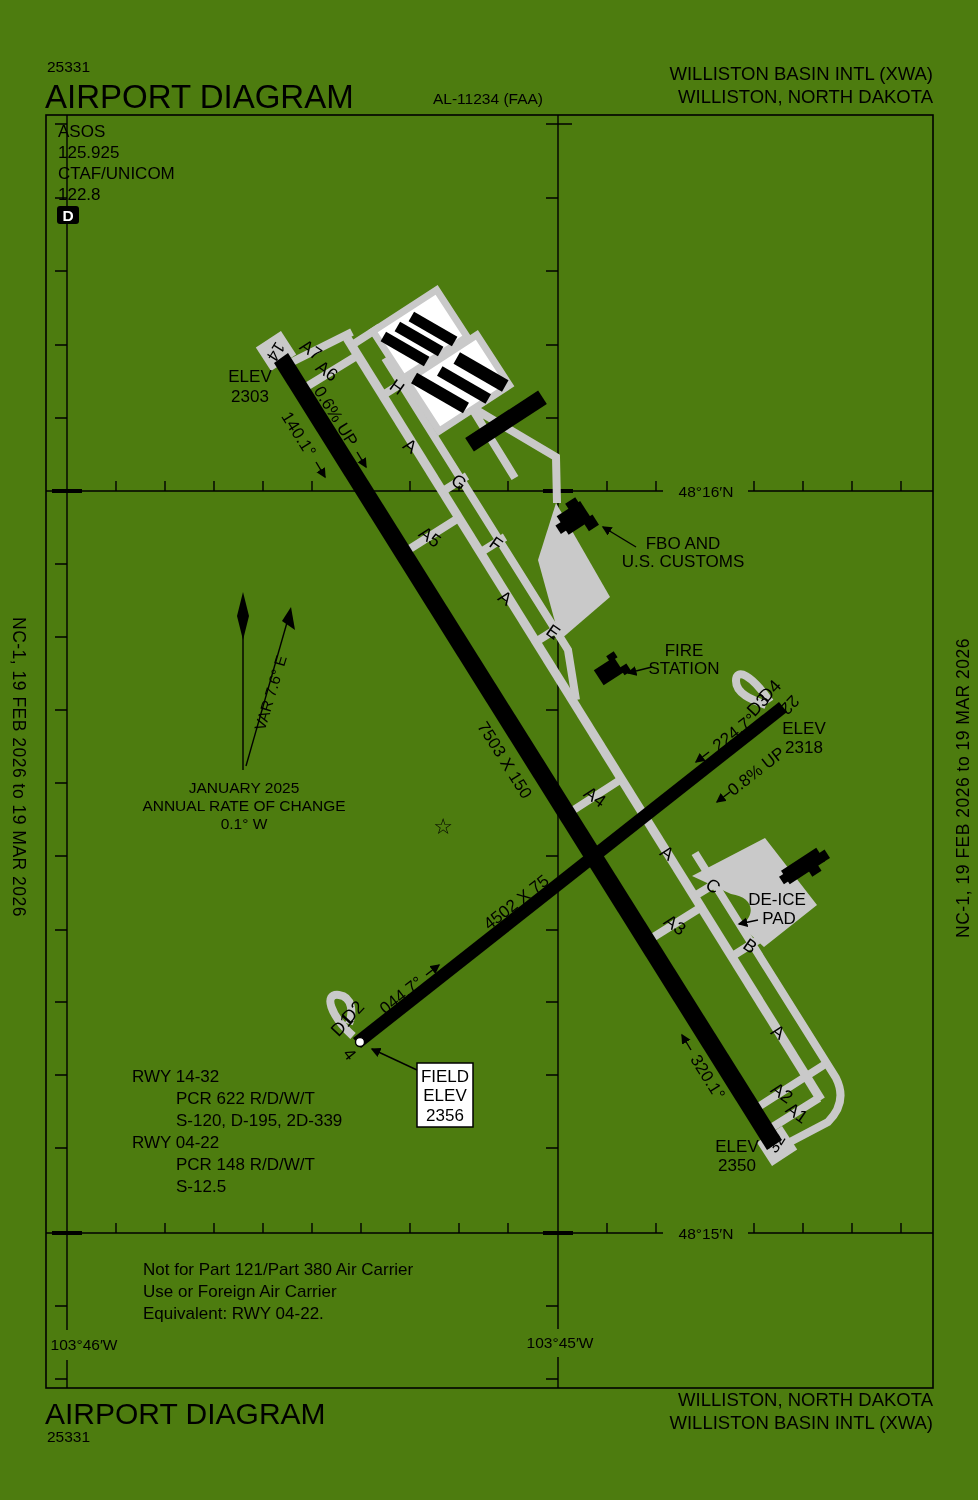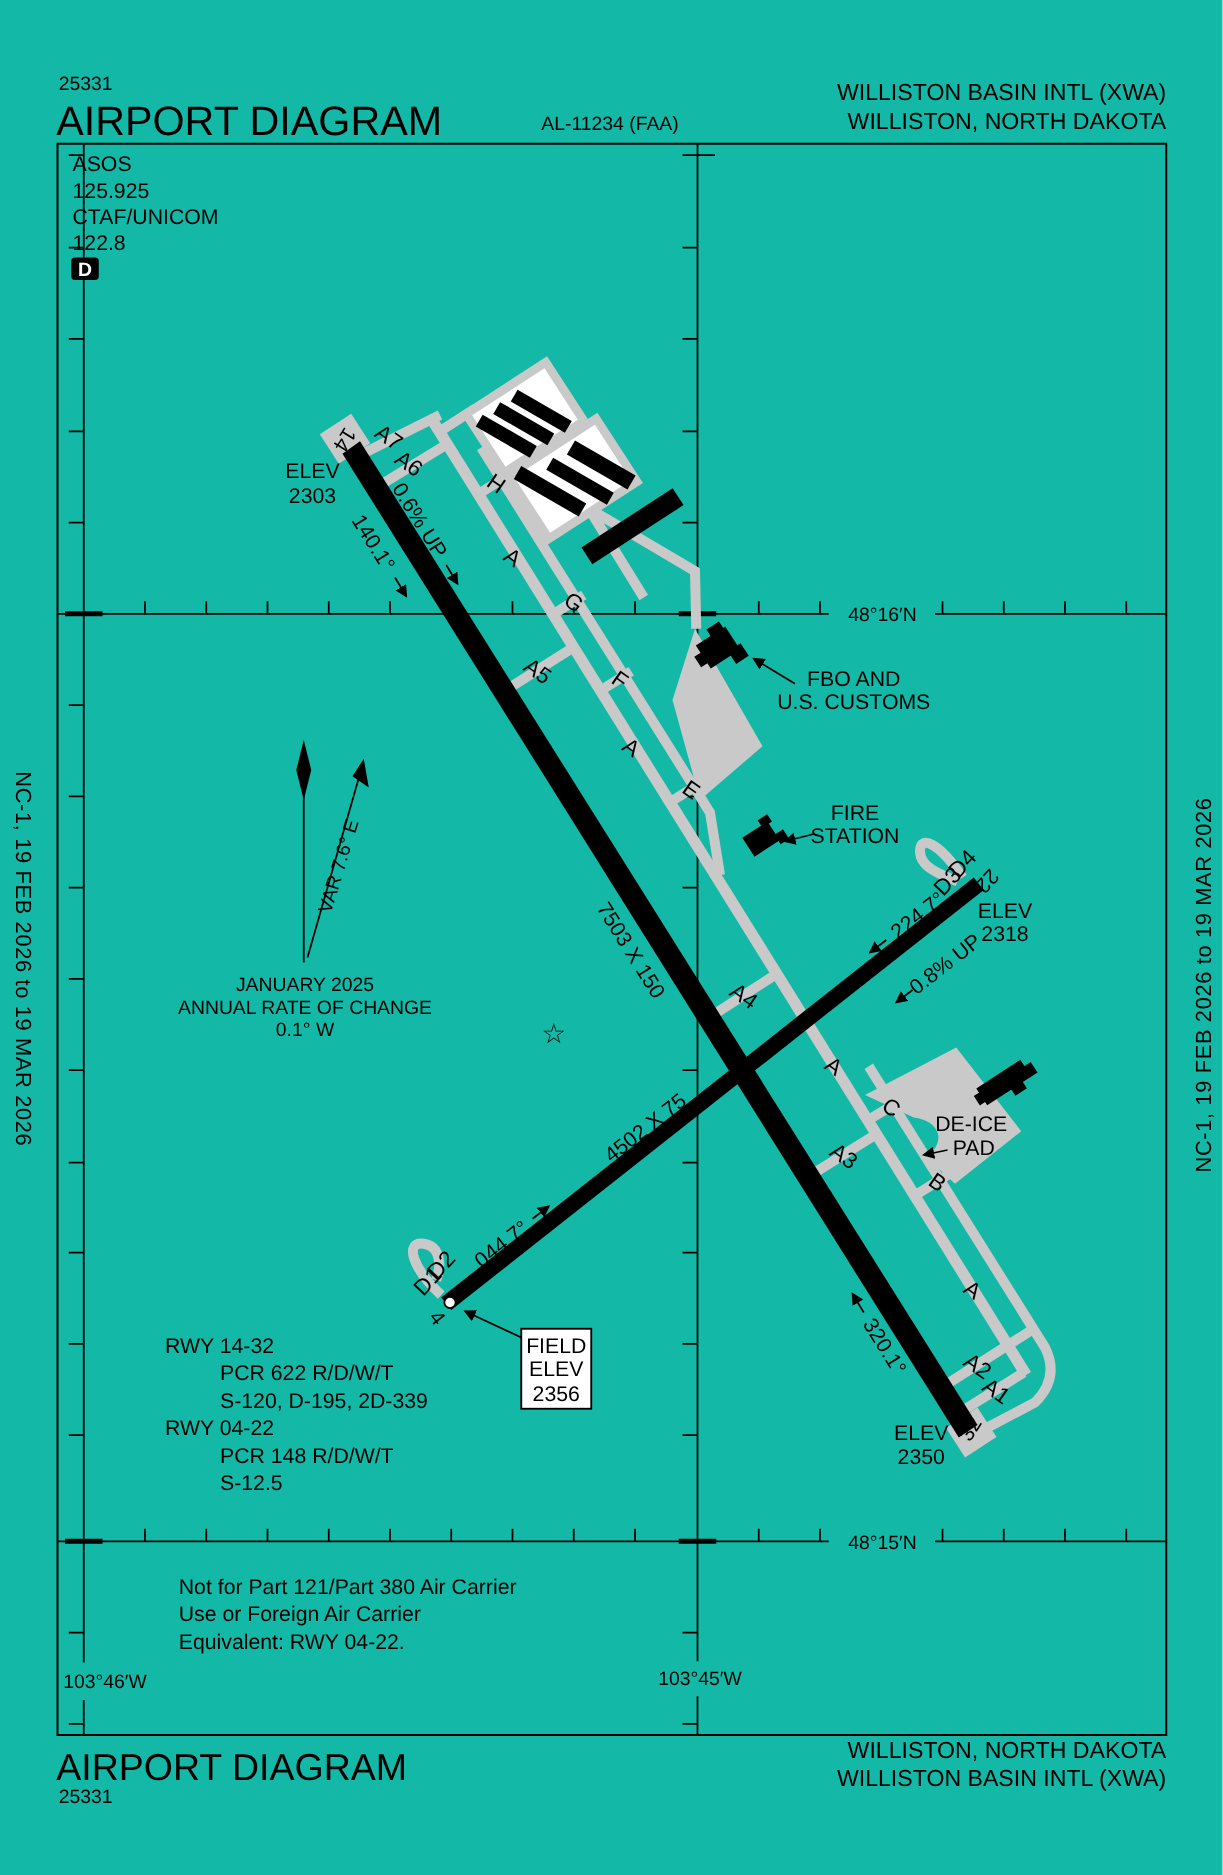--- a/index.html
+++ b/index.html
@@ -1,16 +1,16 @@
 <!DOCTYPE html>
 <html><head>
 <meta charset="utf-8">
 <style>
   html,body{margin:0;padding:0;background:#fff;}
-  #page{width:978px;height:1500px;position:relative;background:#14b8a6;text-decoration:underline;}
+  #page{width:978px;height:1500px;position:relative;background:#4d7c0f;text-decoration:underline;}
   svg{display:block;}
   text{font-family:"Liberation Sans","DejaVu Sans",sans-serif;fill:#000;}
   .t34{font-size:33px;}
   .t31{font-size:30px;}
   .t19{font-size:18.5px;}
   .t17{font-size:17px;}
   .t18{font-size:18px;}
   .t15{font-size:15.5px;}
   .tmargin{font-size:17.5px;letter-spacing:0.5px;}
   .ink{stroke:#000;}

